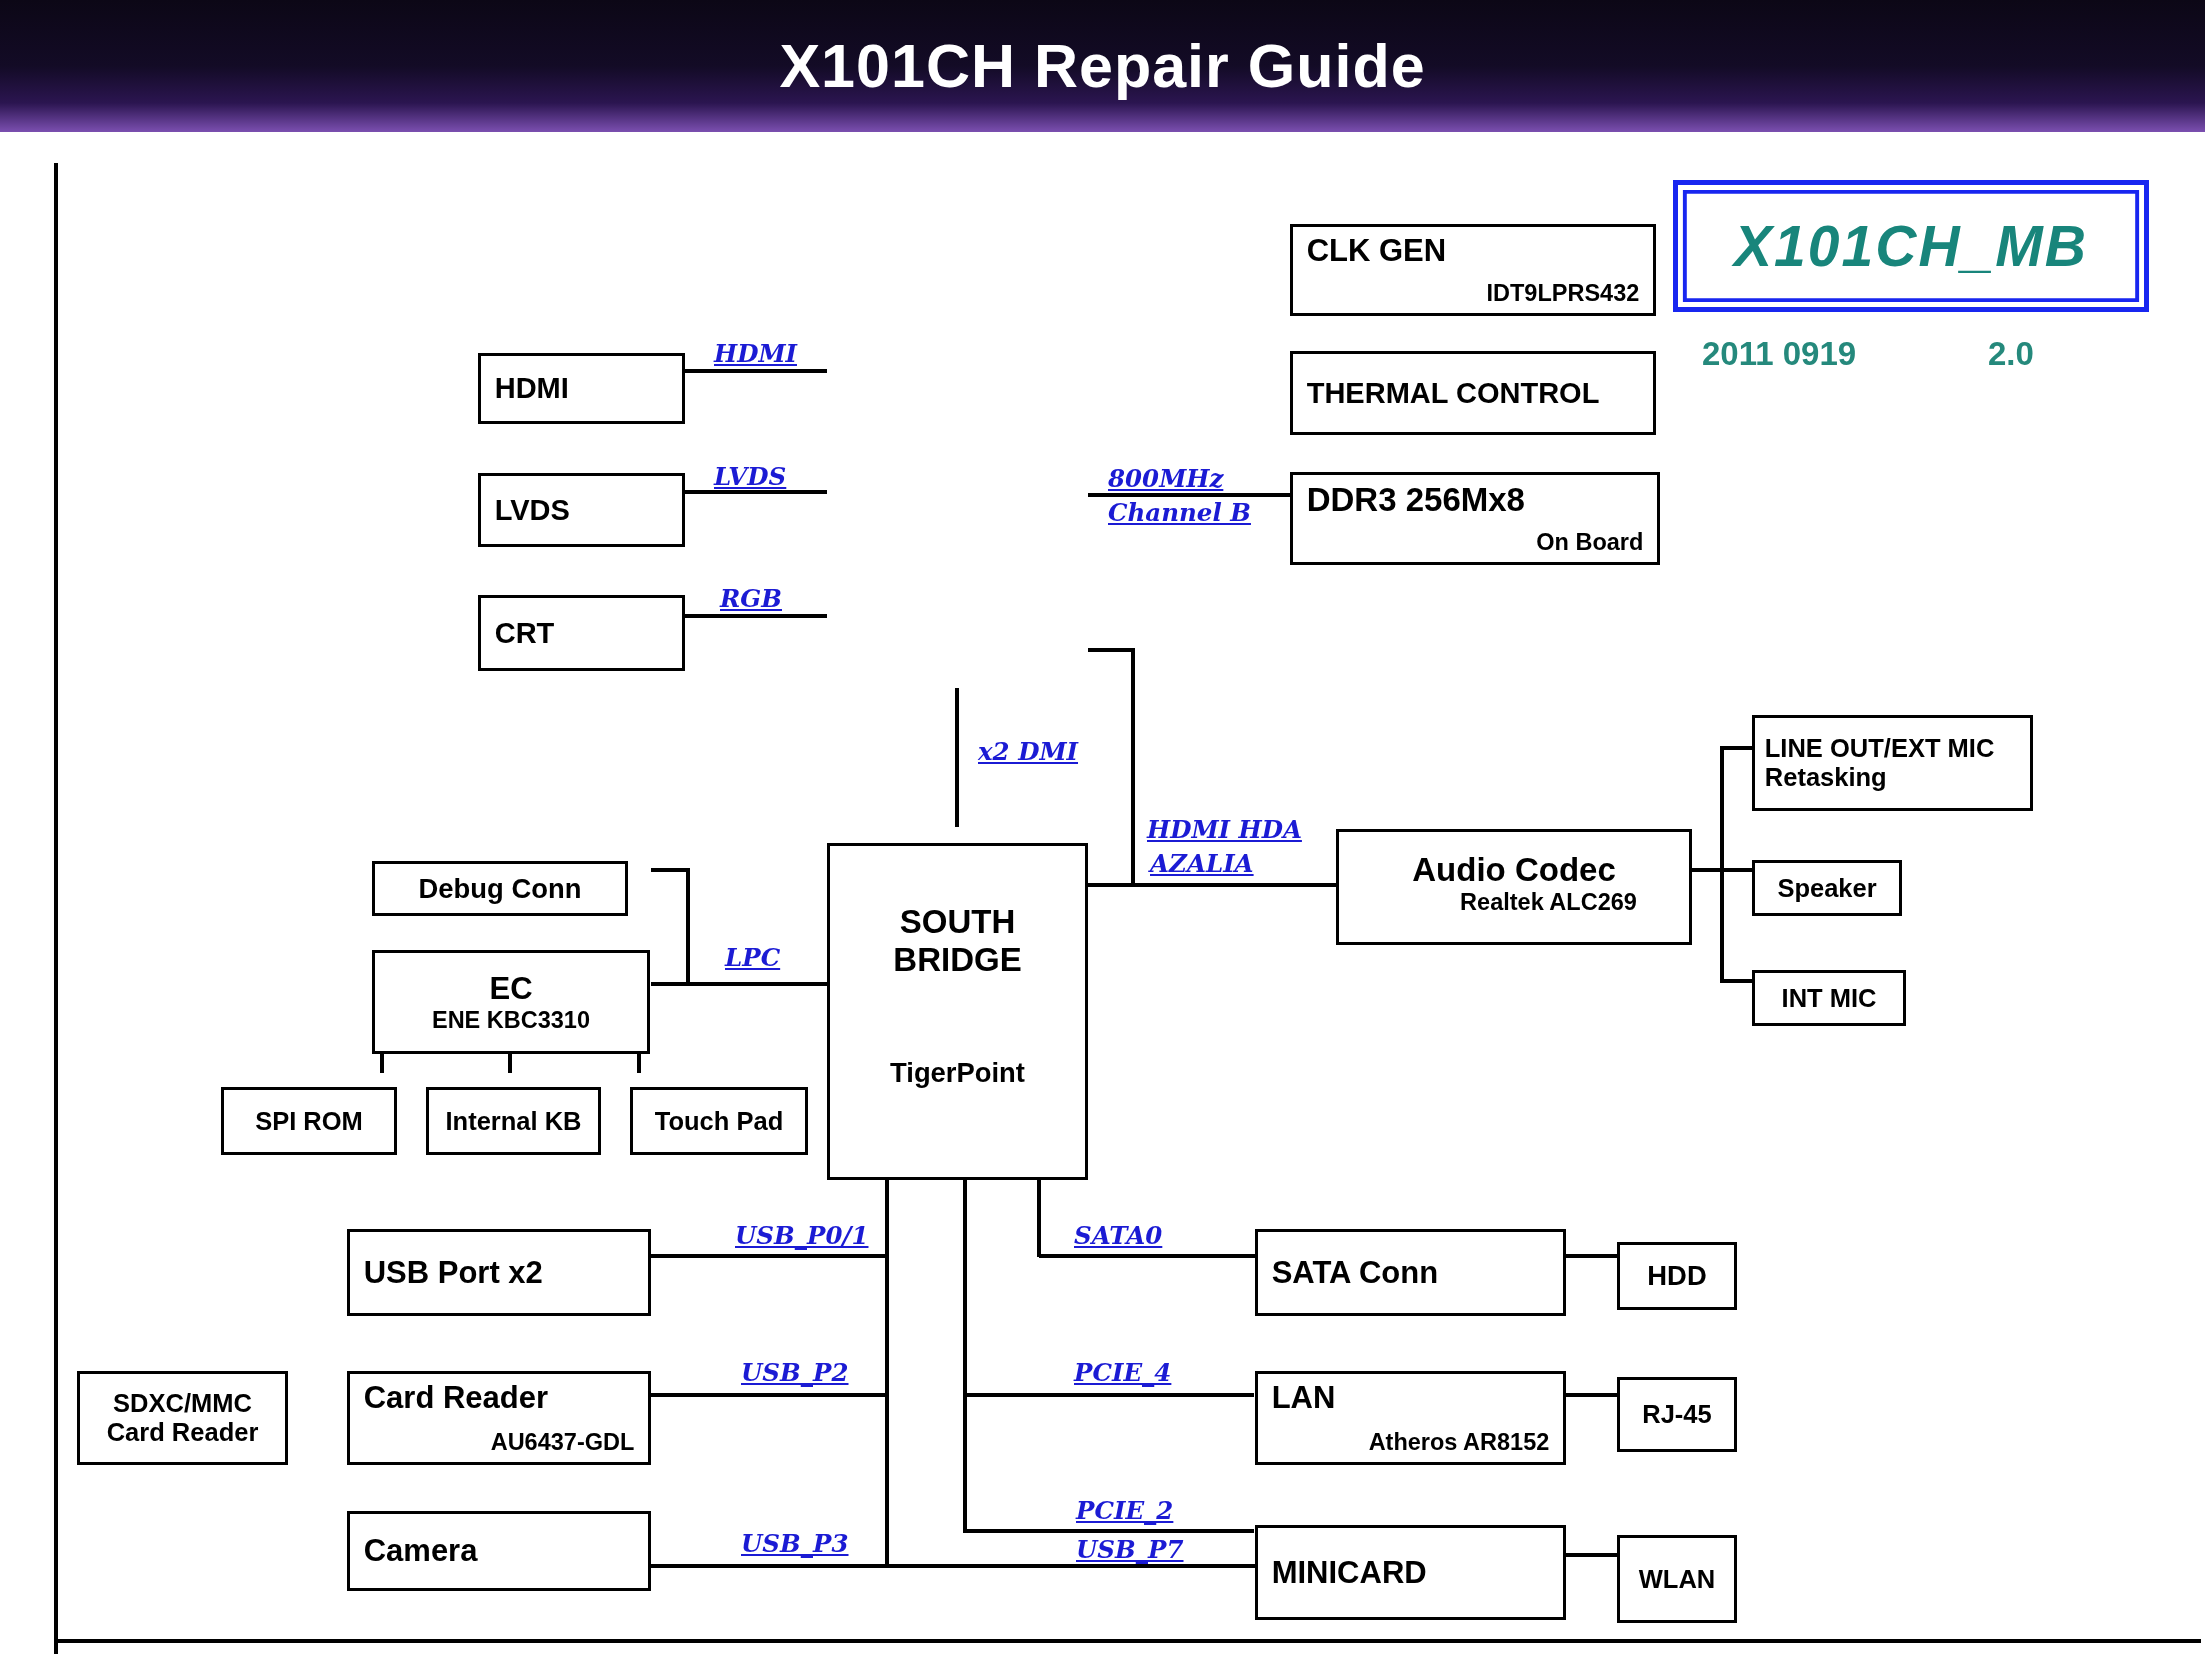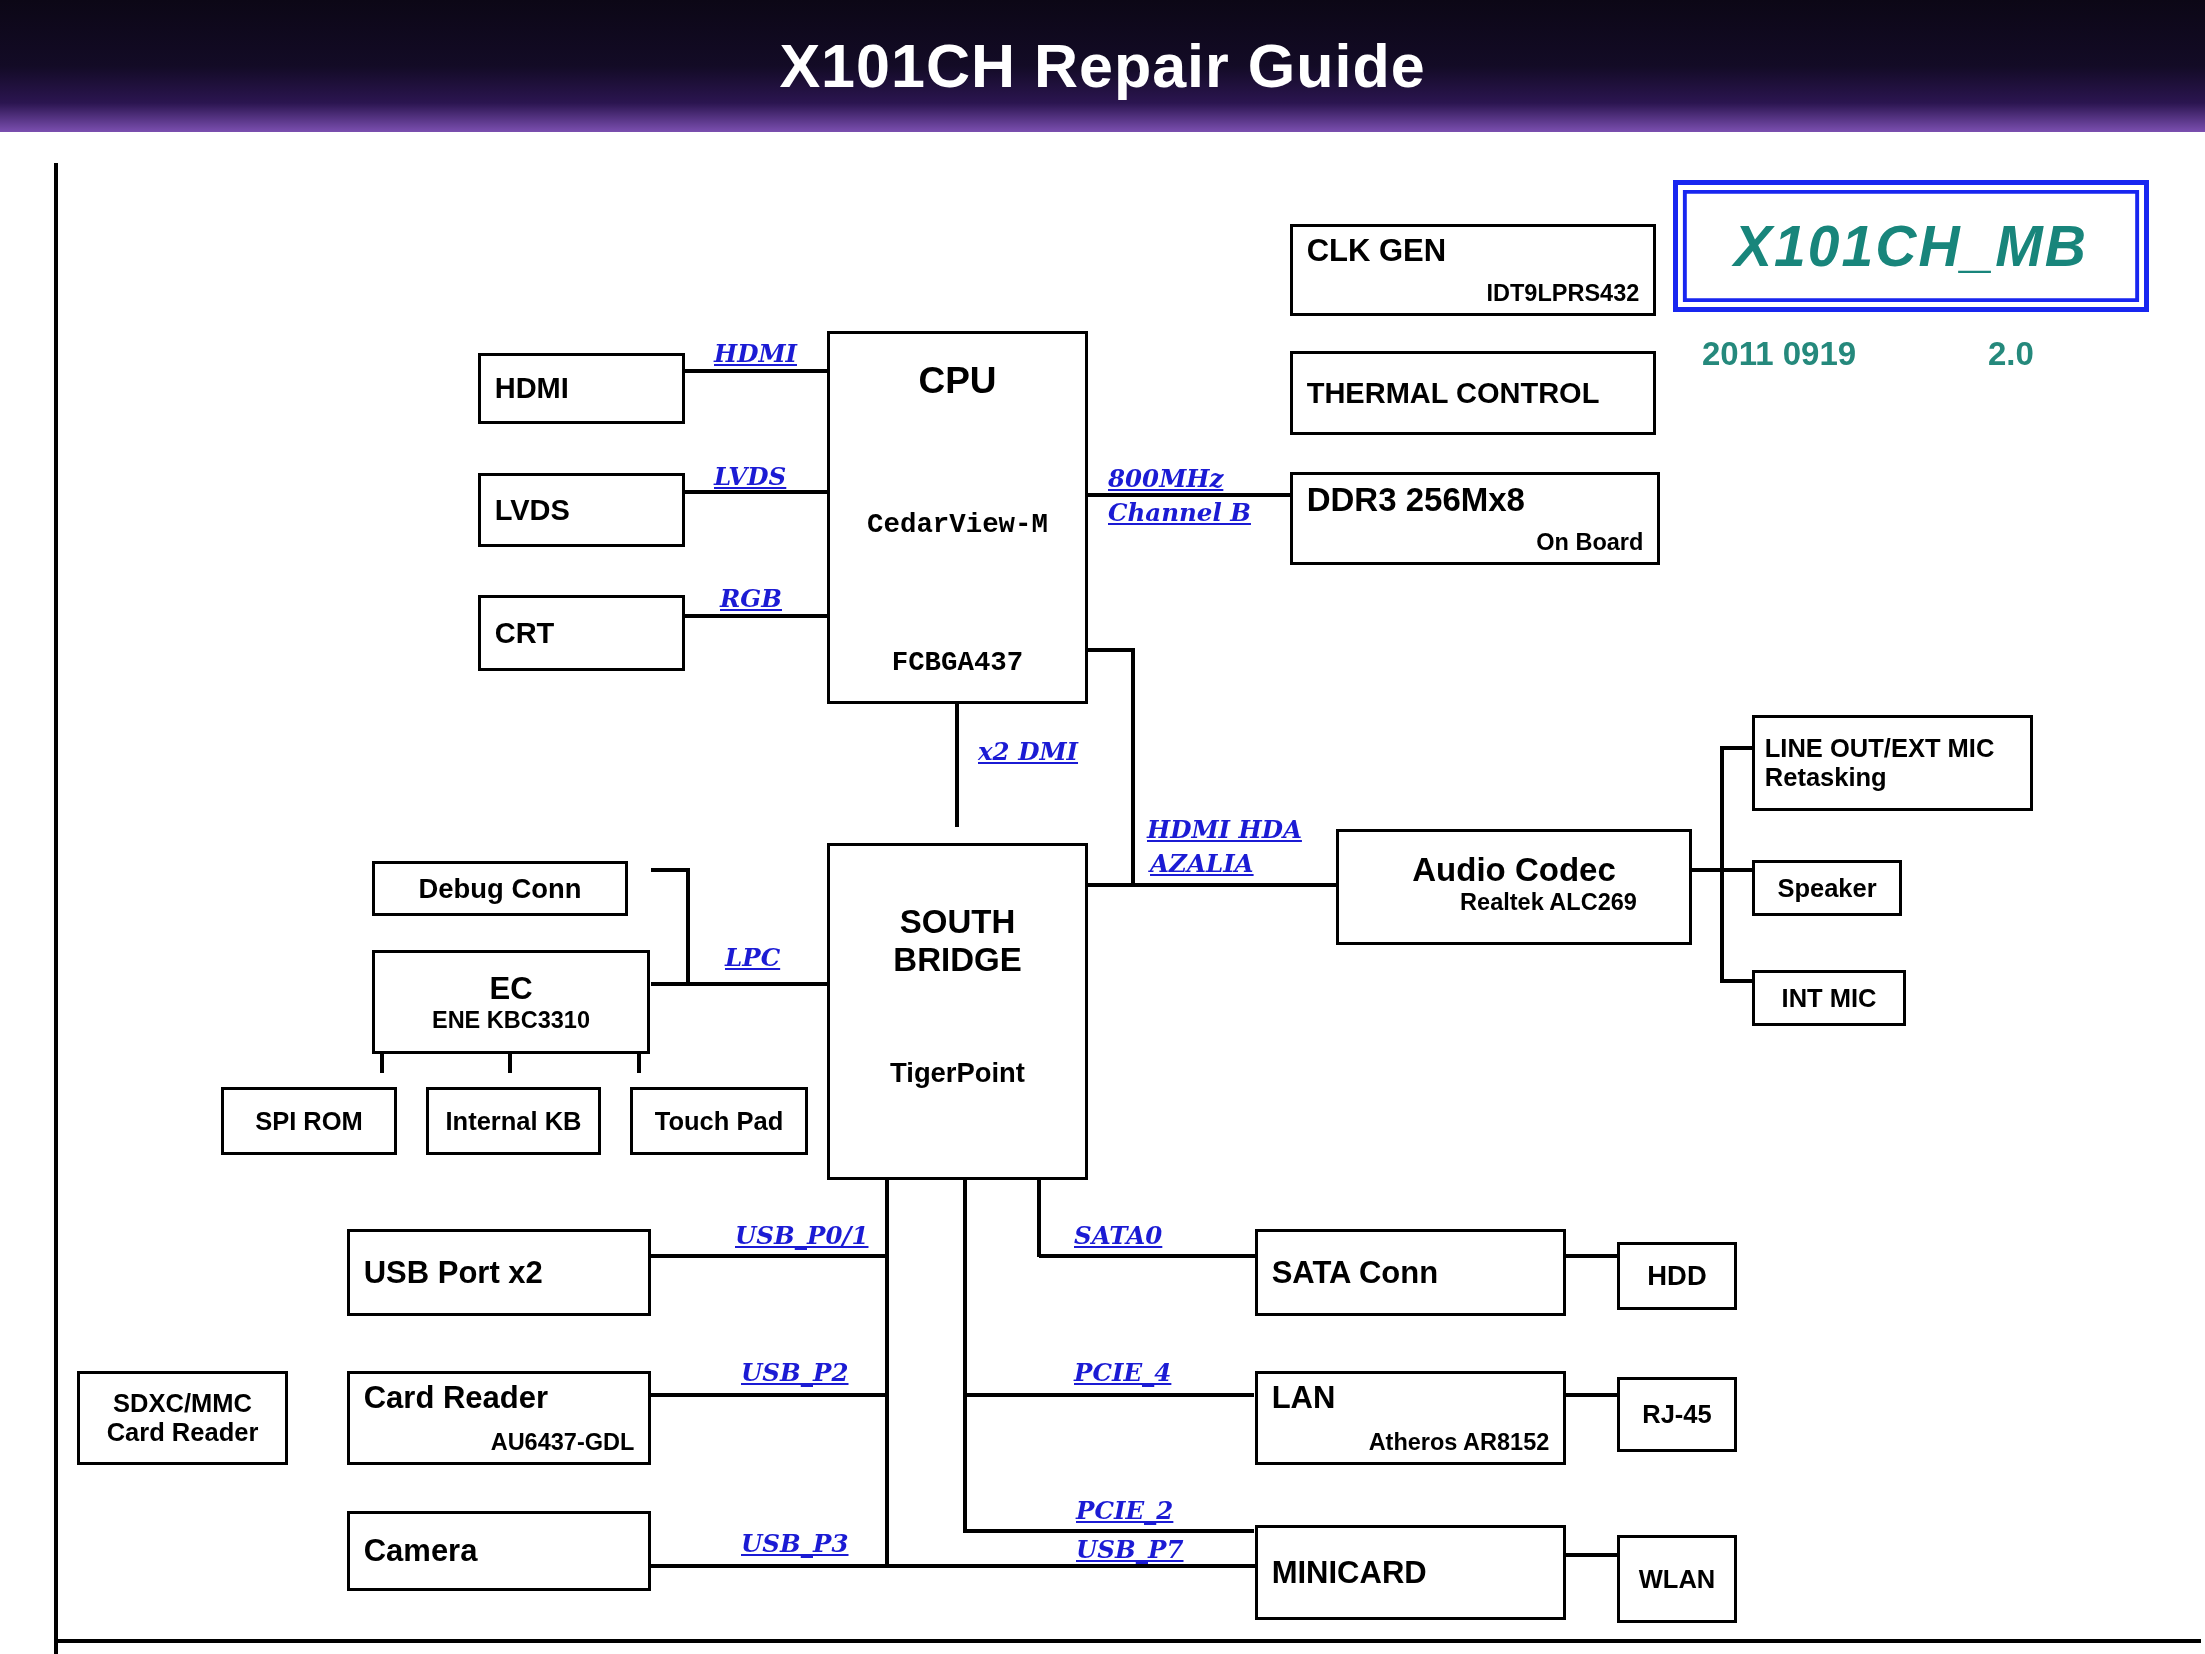--- a/index.html
+++ b/index.html
@@ -115,25 +115,20 @@
   </div>
 
   <div class="box jc" style="left:478px;top:457px;width:207px;height:74px">
     <span class="t30 tl">LVDS</span>
   </div>
 
   <div class="box jc" style="left:478px;top:579px;width:207px;height:76px">
     <span class="t30 tl">CRT</span>
   </div>
 
-  <div class="box jsb ac" style="left:827px;top:315px;width:261px;height:373px;padding:25.5px 9.8px 23.5px 9.8px">
-    <span class="t38 tc">CPU</span>
-    <span class="t28 tc mono">CedarView-M</span>
-    <span class="t28 tc mono">FCBGA437</span>
-  </div>
 
   <div class="box jsb" style="left:1290px;top:456px;width:370px;height:93px">
     <span class="t34 tl">DDR3 256Mx8</span>
     <span class="t24 tr">On Board</span>
   </div>
 
   <div class="box ac" style="left:827px;top:827px;width:261px;height:337px;padding-top:57px">
     <span class="t34 tc">SOUTH</span>
     <span class="t34 tc">BRIDGE</span>
     <span class="t28 tc" style="margin-top:78px">TigerPoint</span>

